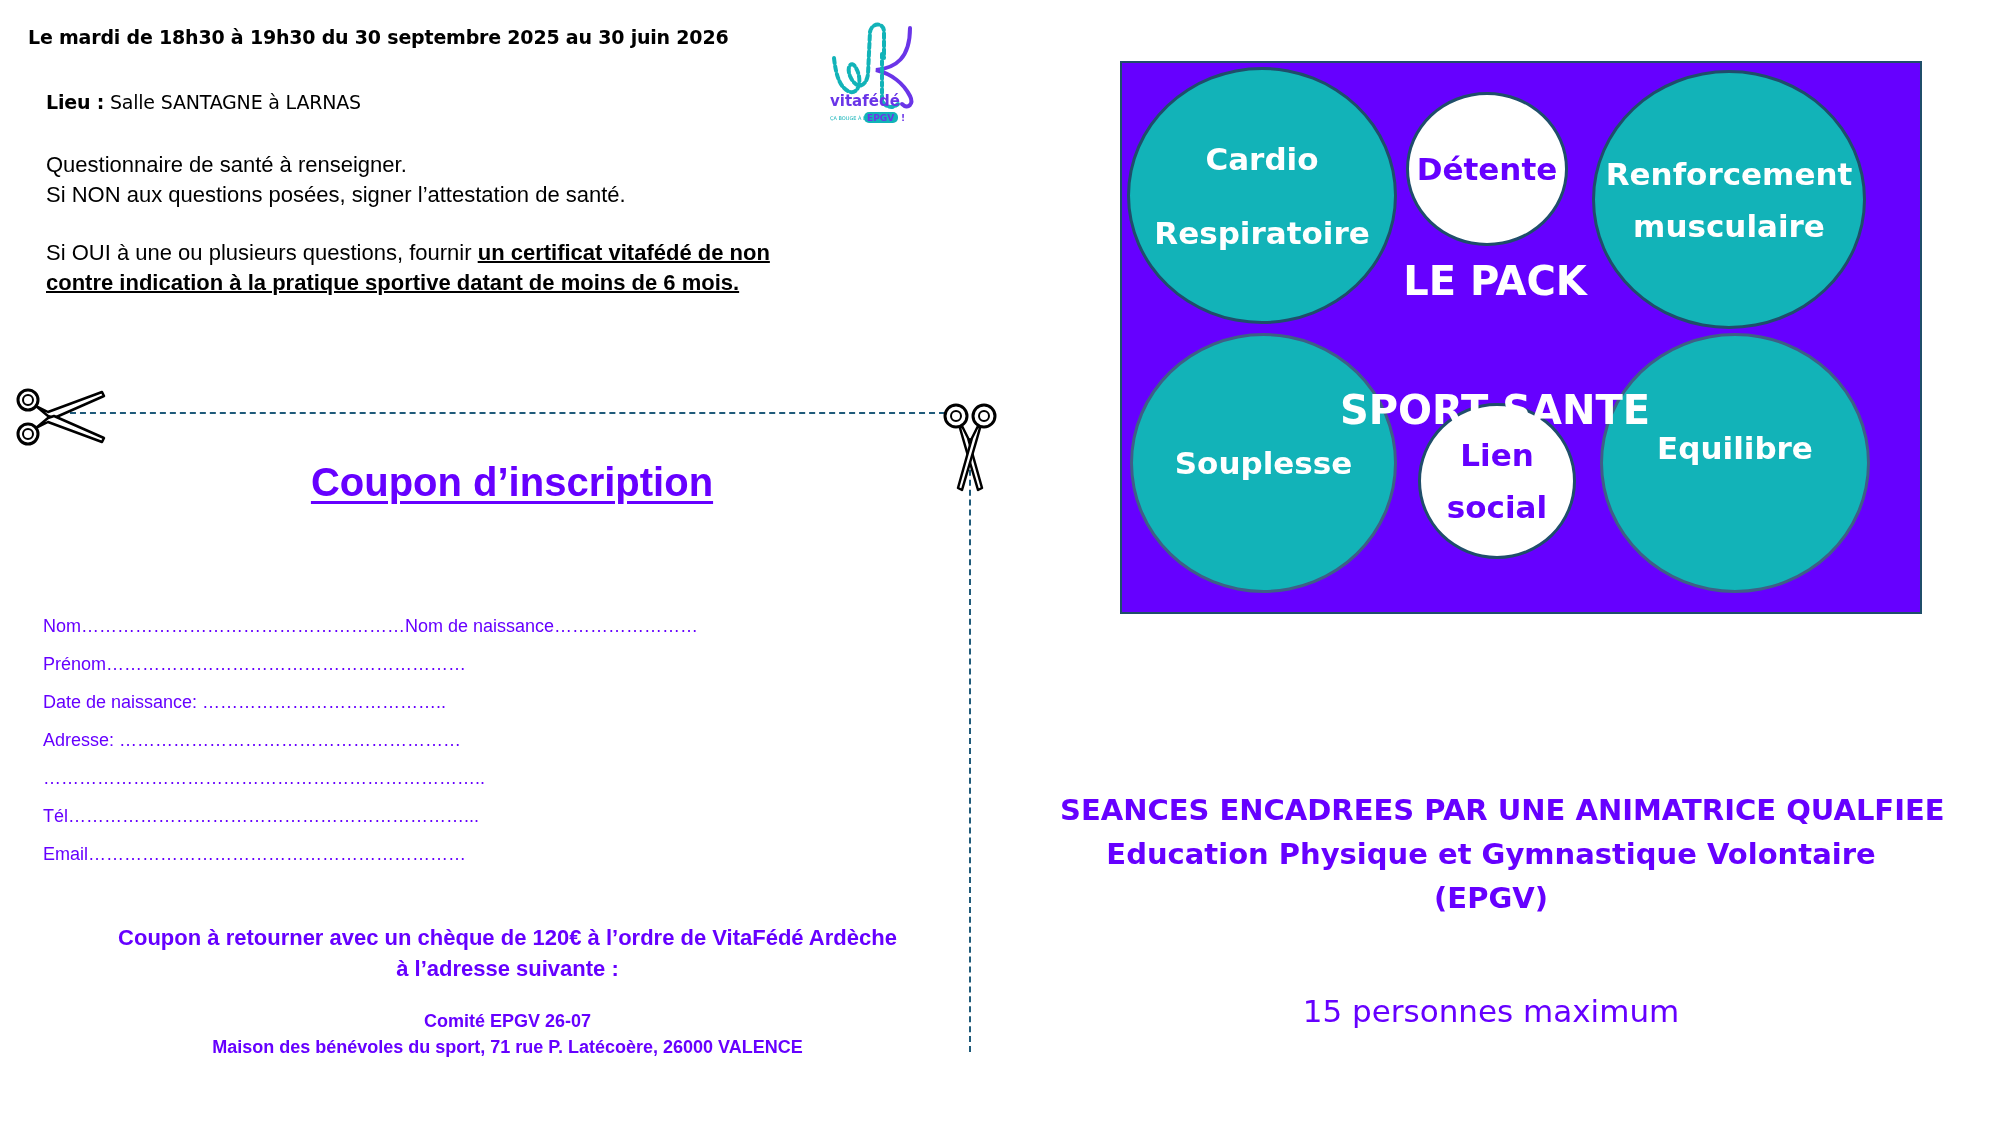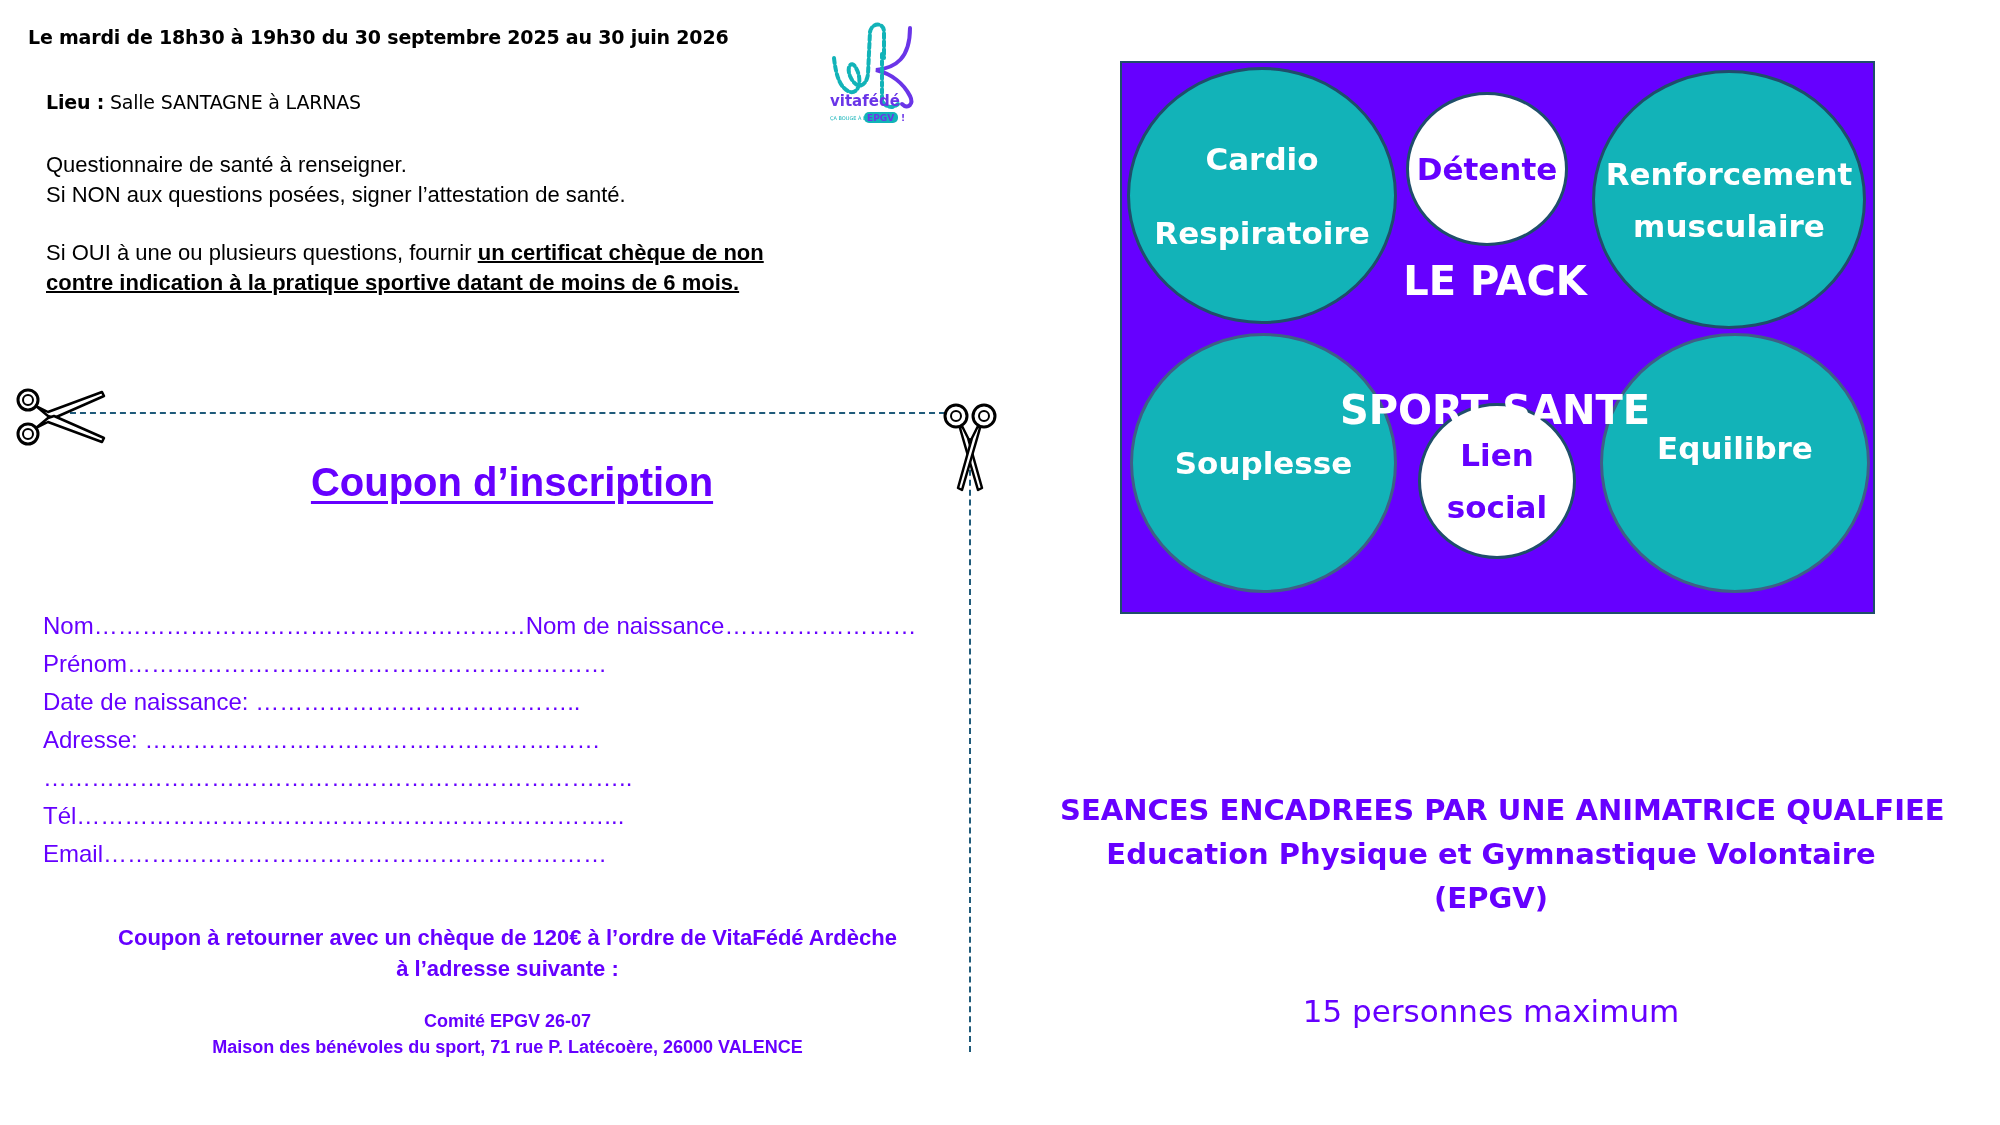--- a/index.html
+++ b/index.html
@@ -13,27 +13,27 @@
   .health .u { font-weight:bold; text-decoration:underline; text-decoration-thickness:2px; }
   .logo { left:826px; top:18px; width:104px; height:108px; }
 
   .cut-h { left:60px; top:412px; width:905px; height:0; border-top:2px dashed #1f5a7a; }
   .cut-v { left:969px; top:440px; width:0; height:612px; border-left:2px dashed #1f5a7a; }
   .scissors-left { left:14px; top:386px; width:94px; height:62px; }
   .scissors-right { left:940px; top:402px; width:60px; height:90px; }
 
   .coupon-title { left:302px; top:460px; width:420px; text-align:center; font-size:40px; font-weight:bold; color:#6600ff; text-decoration:underline; text-decoration-thickness:3px; text-underline-offset:5px; }
 
-  .form { left:43px; top:610px; color:#6600ff; font-size:24px; }
+  .form { left:43px; top:610px; color:#6600ff; font-size:18px; }
   .form .row { height:38px; line-height:32px; white-space:nowrap; }
 
   .return-info { left:40px; top:922px; width:935px; text-align:center; color:#6600ff; font-weight:bold; font-size:22px; line-height:31px; }
   .address { left:40px; top:1008px; width:935px; text-align:center; color:#6600ff; font-weight:bold; font-size:18px; line-height:26px; }
 
-  .pack { left:1120px; top:61px; width:751px; height:549px; background:#6600ff; border:2px solid #1f4e6a; }
+  .pack { left:1120px; top:61px; width:751px; height:549px; background:#6600ff; border:2px solid #1f4e6a;padding-left:47px; }
   .circle { position:absolute; border-radius:50%; display:flex; flex-direction:column; align-items:center; justify-content:center; text-align:center; font-weight:bold; box-sizing:border-box; }
   .circle.teal { background:#12b3b8; color:#ffffff; border:3px solid #1f4e6a; font-size:31px; }
   .circle.teal.soft { border-color:#3f5f85; }
   .circle.white { background:#ffffff; color:#6600ff; border:3px solid #1f4e6a; font-size:31px; }
   .circle .ln { line-height:74px; }
   .circle.white .ln { line-height:52px; }
   .pack-title { position:absolute; color:#ffffff; font-weight:bold; font-size:40px; text-align:center; width:400px; }
 
   .seances { left:1060px; top:788px; width:862px; text-align:center; color:#6600ff; font-weight:bold; font-size:29px; line-height:44px; }
   .capacity { left:1060px; top:993px; width:862px; text-align:center; color:#6600ff; font-size:31px; }
@@ -57,21 +57,21 @@
     <text x="41" y="103" font-family="DejaVu Sans, sans-serif" font-weight="bold" font-size="9" fill="#6a35e8">EPGV</text>
     <text x="75" y="103" font-family="DejaVu Sans, sans-serif" font-weight="bold" font-size="9" fill="#6a35e8">!</text>
   </svg>
 </div>
 
 <div class="abs health" style="top:150px;">
   <div>Questionnaire de santé à renseigner.</div>
   <div>Si NON aux questions posées, signer l’attestation de santé.</div>
 </div>
 <div class="abs health" style="top:238px; width:850px;">
-  <div><span>Si OUI à une ou plusieurs questions, fournir </span><span class="u">un certificat chèque de non</span></div>
+  <div><span>Si OUI à une ou plusieurs questions, fournir </span><span class="u">un certificat vitafédé de non</span></div>
   <div class="u">contre indication à la pratique sportive datant de moins de 6 mois.</div>
 </div>
 
 <div class="abs cut-h"></div>
 <div class="abs cut-v"></div>
 
 <div class="abs scissors-left">
   <svg width="94" height="62" viewBox="0 0 94 62">
     <circle cx="14" cy="14" r="10" fill="#fff" stroke="#000" stroke-width="3"></circle>
     <circle cx="14" cy="14" r="5" fill="#fff" stroke="#000" stroke-width="2"></circle>

